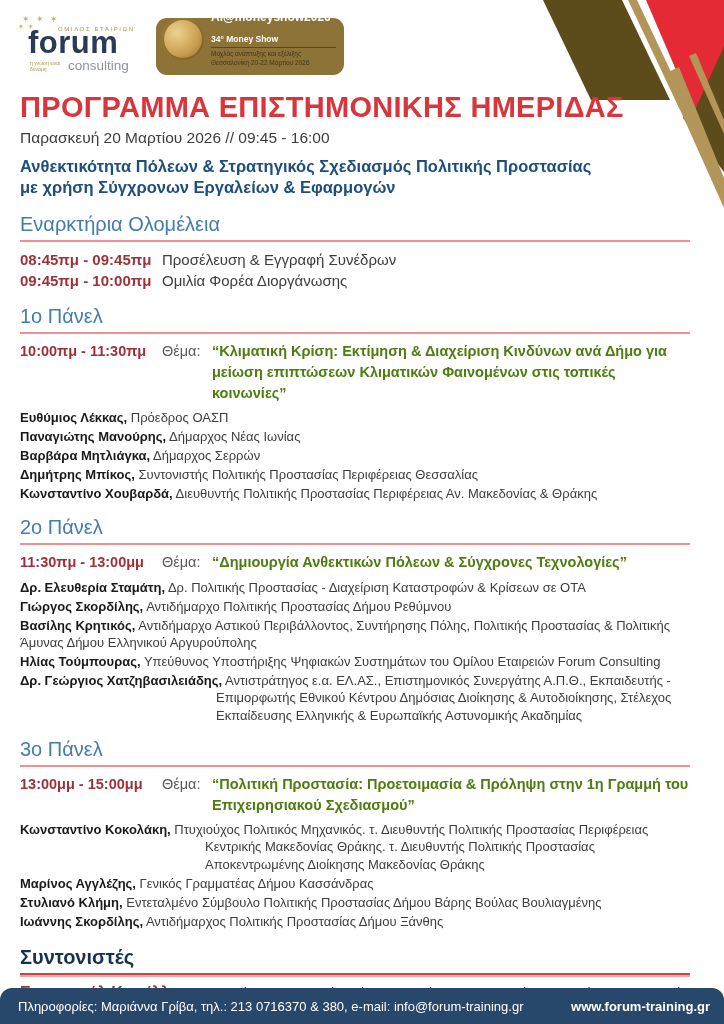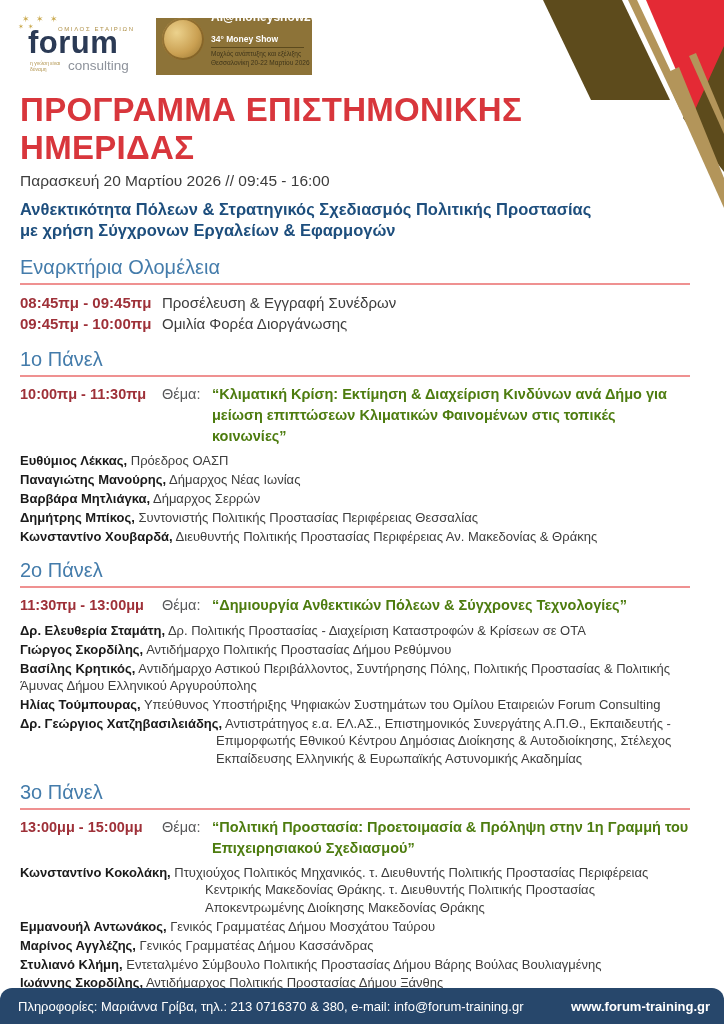--- a/index.html
+++ b/index.html
@@ -10,33 +10,33 @@
 
   
   .header-row{display:flex;align-items:flex-start;padding-top:18px;gap:14px;height:62px;}
   .forum-logo{position:relative;width:122px;height:58px;flex:0 0 auto;}
   .fl-stars{position:absolute;top:-4px;left:2px;color:#c9a84c;font-size:9px;letter-spacing:2px;}
   .fl-stars2{position:absolute;top:5px;left:-2px;color:#c9a84c;font-size:7px;letter-spacing:1px;}
   .fl-group{position:absolute;top:8px;left:38px;color:#b0924a;font-size:6px;letter-spacing:1.6px;white-space:nowrap;}
   .fl-name{position:absolute;top:7px;left:8px;color:#2b3a55;font-size:31px;font-weight:bold;letter-spacing:.5px;}
   .fl-tag{position:absolute;top:42px;left:10px;color:#b0924a;font-size:5px;line-height:1.25;width:36px;}
   .fl-sub{position:absolute;top:40px;left:48px;color:#8d929b;font-size:13.5px;}
-  .banner{width:156px;height:57px;background:#8d7338;display:flex;align-items:center;
-          padding:0 8px 16px 6px;box-sizing:border-box;gap:7px;flex:0 0 auto;}
+  .banner{width:188px;height:57px;background:#8d7338;display:flex;align-items:center;
+          padding:0 8px 16px 6px;box-sizing:border-box;gap:7px;flex:0 0 auto;border-radius:11px;}
   .coin{width:42px;height:42px;border-radius:50%;flex:0 0 auto;
         background:radial-gradient(circle at 35% 35%,#ecd28d,#caa052 55%,#8a6a2a);
         box-shadow:inset 0 0 0 2px rgba(110,82,28,.65);}
   .banner-info{flex:1;color:#fff;min-width:0;}
   .b-title{font-size:12px;font-weight:bold;white-space:nowrap;}
   .b-sub{font-size:8.5px;font-weight:bold;margin-top:10px;}
   .b-div{height:1px;background:#5c4a1d;margin:3px 0 2px;}
   .b-small{font-size:6.5px;color:#3f351a;line-height:1.3;white-space:nowrap;}
 
   
-  .title{color:#d8363c;font-size:33px;font-weight:bold;margin-top:11px;letter-spacing:.3px;}
+  .title{color:#d8363c;font-size:29px;font-weight:bold;margin-top:11px;letter-spacing:.3px;}
   .date{font-size:15.5px;color:#3d3d3d;margin-top:5px;}
   .subtitle{color:#1d4e7d;font-weight:bold;font-size:16.5px;line-height:1.3;margin-top:9px;max-width:580px;}
 
   
   .sec-head{color:#447cab;font-size:20px;font-weight:400;margin:14px 0 4px;}
   .sec-head.navy{color:#16324f;font-weight:bold;margin-top:16px;}
   .rule{height:2px;background:#ef9191;margin-bottom:7px;}
   .rule.double{height:4px;background:linear-gradient(#c04848 0 50%,#f2a5a5 50% 100%);}
 
   .sched-row{display:flex;font-size:15px;line-height:1.4;}
@@ -154,21 +154,20 @@
     <div class="rule"></div>
     <div class="panel-row">
       <div class="time">13:00μμ - 15:00μμ</div>
       <div class="theme">
         <span class="theme-label">Θέμα:</span>
         <div class="theme-quote">“Πολιτική Προστασία: Προετοιμασία &amp; Πρόληψη στην 1η Γραμμή του Επιχειρησιακού Σχεδιασμού”</div>
       </div>
     </div>
     <div>
       <div class="speaker hang-1"><span class="sp-name">Κωνσταντίνο Κοκολάκη,</span> <span class="sp-role">Πτυχιούχος Πολιτικός Μηχανικός. τ. Διευθυντής Πολιτικής Προστασίας Περιφέρειας Κεντρικής Μακεδονίας Θράκης. τ. Διευθυντής Πολιτικής Προστασίας Αποκεντρωμένης Διοίκησης Μακεδονίας Θράκης</span></div>
-      <div class="speaker"><span class="sp-name">Εμμανουήλ Αντωνάκος,</span> <span class="sp-role">Γενικός Γραμματέας Δήμου Μοσχάτου Ταύρου</span></div>
       <div class="speaker"><span class="sp-name">Μαρίνος Αγγλέζης,</span> <span class="sp-role">Γενικός Γραμματέας Δήμου Κασσάνδρας</span></div>
       <div class="speaker"><span class="sp-name">Στυλιανό Κλήμη,</span> <span class="sp-role">Εντεταλμένο Σύμβουλο Πολιτικής Προστασίας Δήμου Βάρης Βούλας Βουλιαγμένης</span></div>
       <div class="speaker"><span class="sp-name">Ιωάννης Σκορδίλης,</span> <span class="sp-role">Αντιδήμαρχος Πολιτικής Προστασίας Δήμου Ξάνθης</span></div>
     </div>
 
     <div class="sec-head navy">Συντονιστές</div>
     <div class="rule double"></div>
     <div class="coord-row">
       <div class="cname">Εμμανουήλ Κιτσέλλης</div>
       <div class="crole">Συνεργάτης Υπουργού Ανάπτυξης, Σύμβουλος σε θέματα Δικτύων Μονοπατιών ΣΠΑΥ / ΕΛΔΑΠ, τ. Αντιδήμαρχος Δήμου Καισαριανήw</div>

